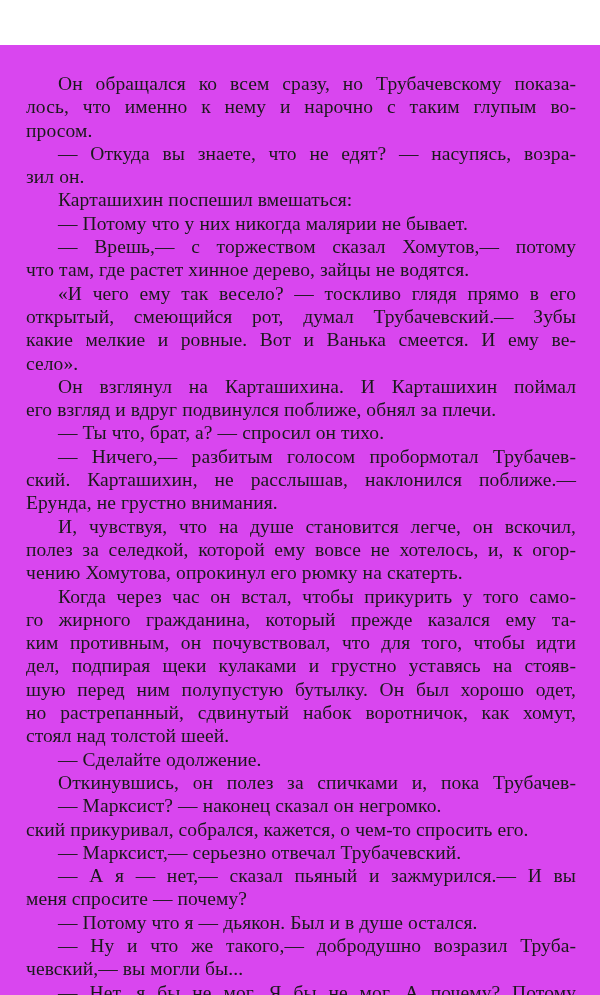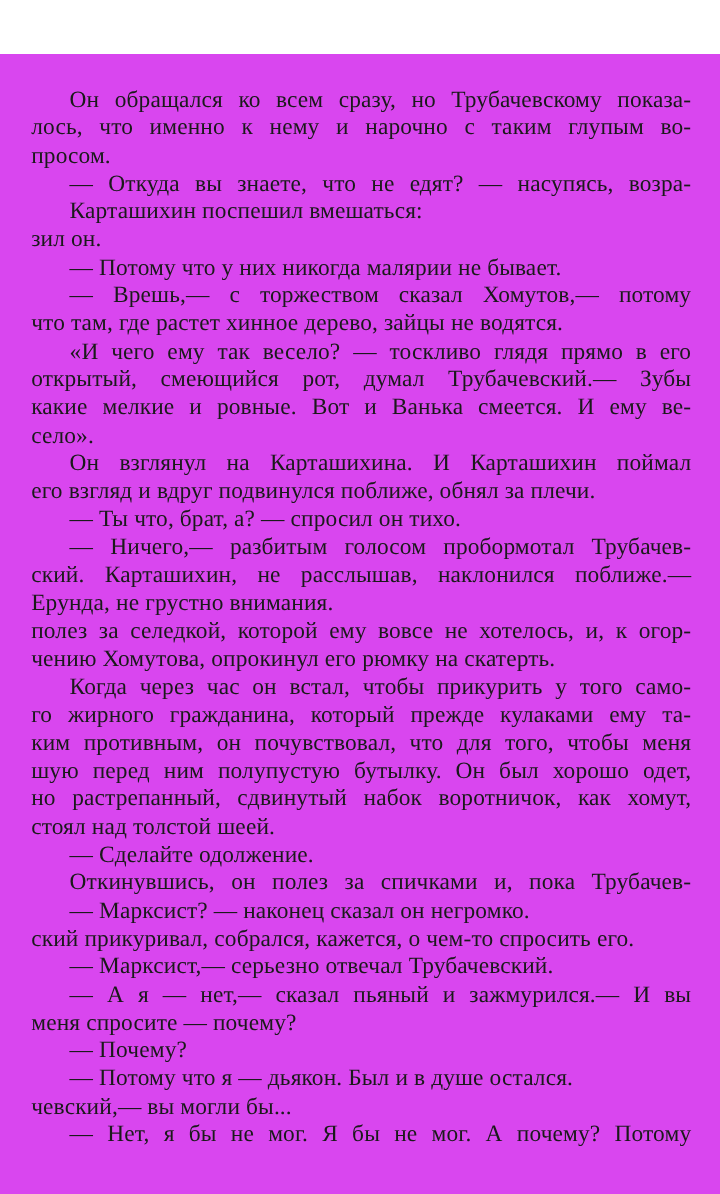--- a/index.html
+++ b/index.html
@@ -29,49 +29,51 @@
   </style>
 </head>
 <body>
 
 <div class="page">
   <div class="text-block" id="text-block">
       <div class="line indent">Он обращался ко всем сразу, но Трубачевскому показа-</div>
       <div class="line">лось, что именно к нему и нарочно с таким глупым во-</div>
       <div class="line last">просом.</div>
       <div class="line indent">— Откуда вы знаете, что не едят? — насупясь, возра-</div>
+      <div class="line last">зил он.</div>
       <div class="line indent last">Карташихин поспешил вмешаться:</div>
-      <div class="line last">зил он.</div>
       <div class="line indent last">— Потому что у них никогда малярии не бывает.</div>
       <div class="line indent">— Врешь,— с торжеством сказал Хомутов,— потому</div>
       <div class="line last">что там, где растет хинное дерево, зайцы не водятся.</div>
       <div class="line indent">«И чего ему так весело? — тоскливо глядя прямо в его</div>
       <div class="line">открытый, смеющийся рот, думал Трубачевский.— Зубы</div>
       <div class="line">какие мелкие и ровные. Вот и Ванька смеется. И ему ве-</div>
       <div class="line last">село».</div>
       <div class="line indent">Он взглянул на Карташихина. И Карташихин поймал</div>
       <div class="line last">его взгляд и вдруг подвинулся поближе, обнял за плечи.</div>
       <div class="line indent last">— Ты что, брат, а? — спросил он тихо.</div>
       <div class="line indent">— Ничего,— разбитым голосом пробормотал Трубачев-</div>
       <div class="line">ский. Карташихин, не расслышав, наклонился поближе.—</div>
       <div class="line last">Ерунда, не грустно внимания.</div>
+      <div class="line indent">И, чувствуя, что на душе становится легче, он вскочил,</div>
       <div class="line">полез за селедкой, которой ему вовсе не хотелось, и, к огор-</div>
       <div class="line last">чению Хомутова, опрокинул его рюмку на скатерть.</div>
       <div class="line indent">Когда через час он встал, чтобы прикурить у того само-</div>
-      <div class="line">го жирного гражданина, который прежде кулаками ему та-</div>
-      <div class="line">ким противным, он почувствовал, что для того, чтобы меня</div>
+      <div class="line">го жирного гражданина, который прежде казался ему та-</div>
+      <div class="line">ким противным, он почувствовал, что для того, чтобы идти</div>
+      <div class="line">дел, подпирая щеки кулаками и грустно уставясь на стояв-</div>
       <div class="line">шую перед ним полупустую бутылку. Он был хорошо одет,</div>
       <div class="line">но растрепанный, сдвинутый набок воротничок, как хомут,</div>
       <div class="line last">стоял над толстой шеей.</div>
       <div class="line indent last">— Сделайте одолжение.</div>
       <div class="line indent">Откинувшись, он полез за спичками и, пока Трубачев-</div>
       <div class="line indent last">— Марксист? — наконец сказал он негромко.</div>
       <div class="line last">ский прикуривал, собрался, кажется, о чем-то спросить его.</div>
       <div class="line indent last">— Марксист,— серьезно отвечал Трубачевский.</div>
       <div class="line indent">— А я — нет,— сказал пьяный и зажмурился.— И вы</div>
       <div class="line last">меня спросите — почему?</div>
-      <div class="line indent last">— Почему?</div>
       <div class="line indent last">— Потому что я — дьякон. Был и в душе остался.</div>
+      <div class="line indent">— Ну и что же такого,— добродушно возразил Труба-</div>
       <div class="line last">чевский,— вы могли бы...</div>
       <div class="line indent">— Нет, я бы не мог. Я бы не мог. А почему? Потому</div>
     </div>
   <div class="page-number">168</div>
 </div>
 
 </body></html>

